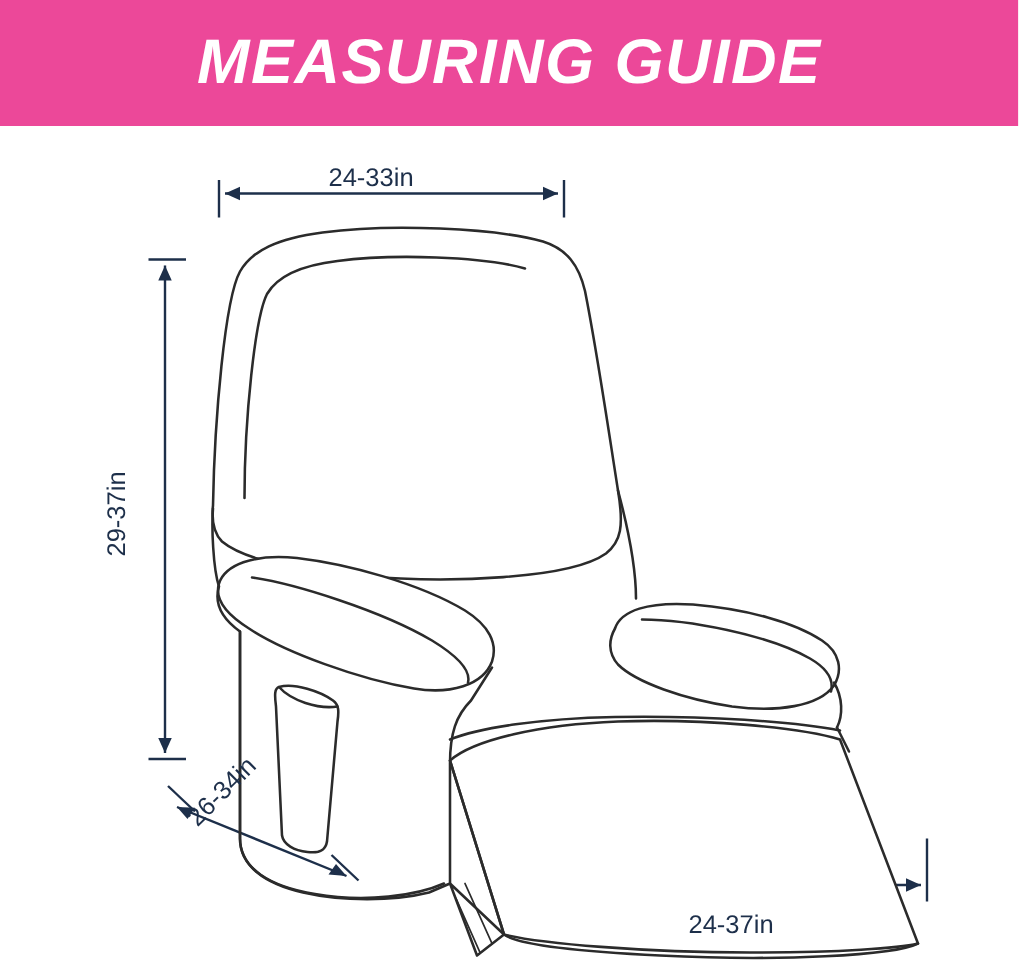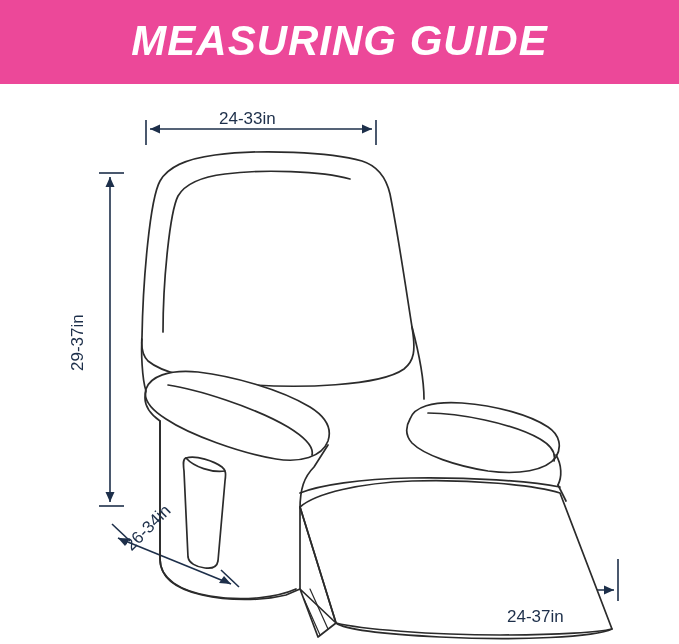--- a/index.html
+++ b/index.html
@@ -74,21 +74,20 @@
   }
   #label-depth {
     left: 121px;
     top: 452px;
     transform: rotate(-45deg);
     transform-origin: left top;
   }
   #label-length {
     left: 459px;
     top: 518px;
-    margin-left: 48px;
   }
   svg.canvas {
     position: absolute;
     left: 0;
     top: 0;
   }
 </style>
 </head>
 <body>
 

